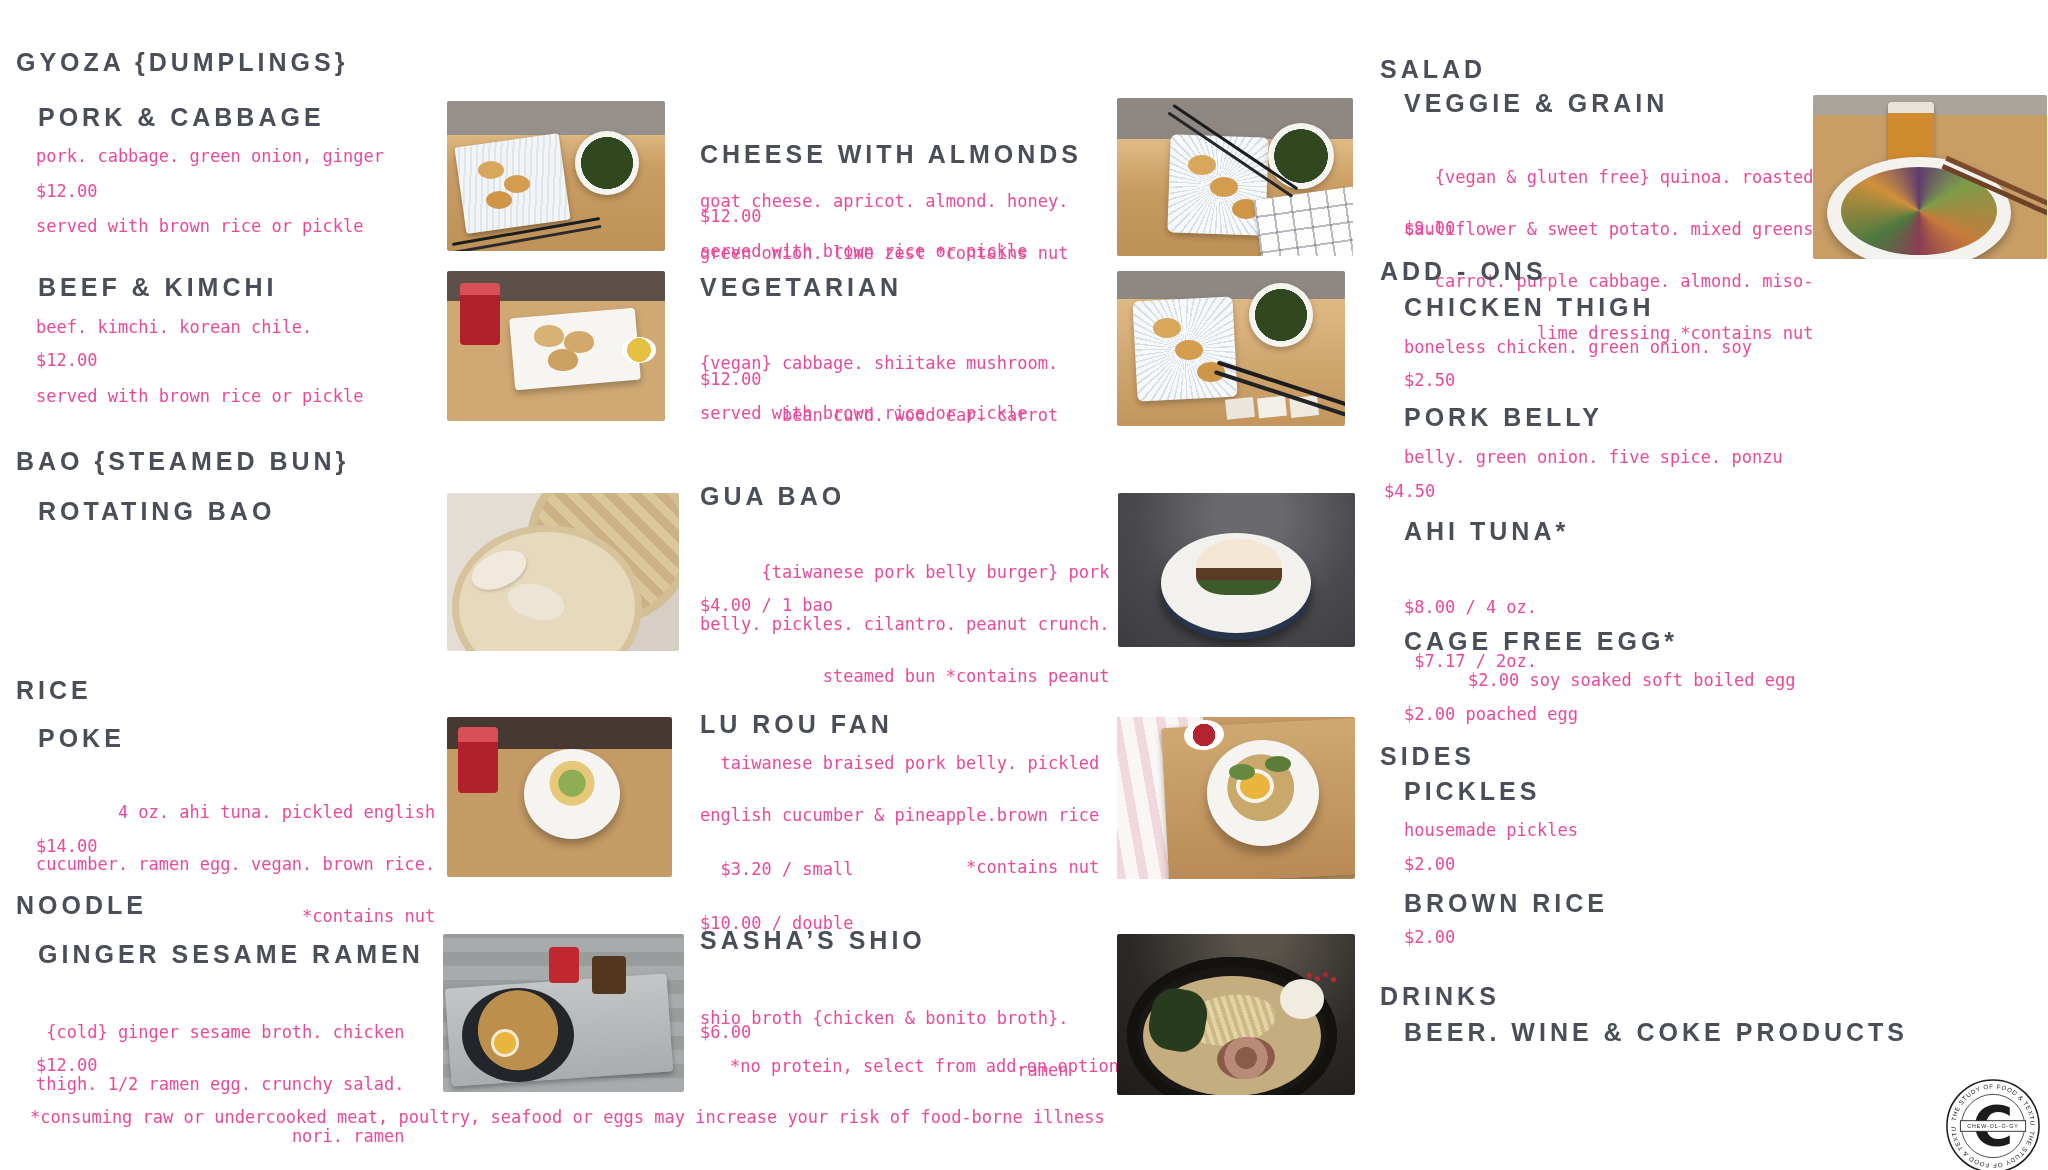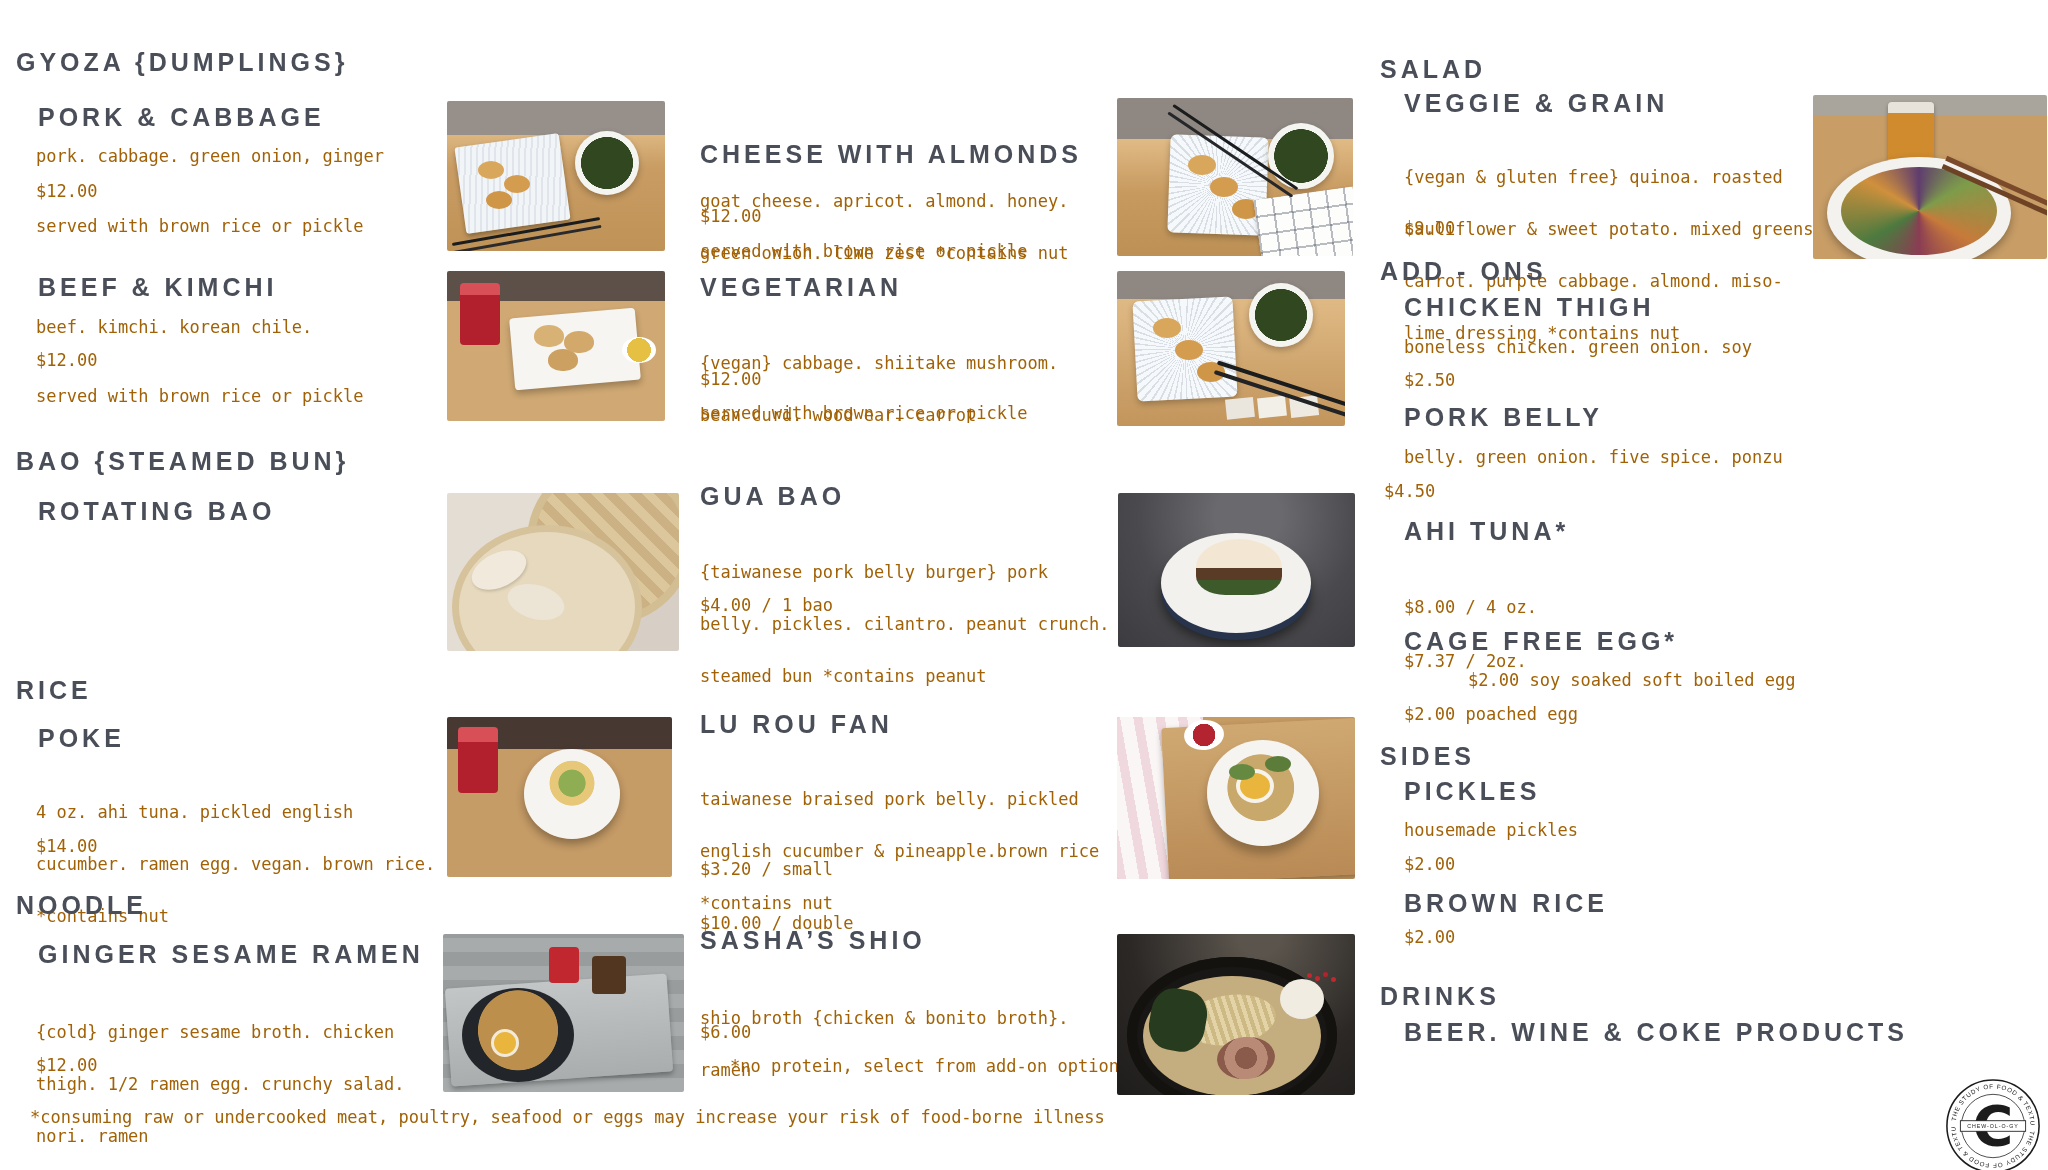--- a/index.html
+++ b/index.html
@@ -1,21 +1,21 @@
 <!DOCTYPE html>
 <html><head>
 <meta charset="utf-8">
 <style>
   html,body{margin:0;padding:0;background:#ffffff;}
   #menu{position:relative;width:2048px;height:1170px;background:#ffffff;overflow:hidden;
         font-family:"Liberation Sans",sans-serif;}
   .sec,.item{position:absolute;font-weight:700;color:#4a4e58;letter-spacing:4px;
         font-size:25px;line-height:27px;white-space:pre;font-family:"Liberation Sans",sans-serif;}
   .b{position:absolute;font-family:"DejaVu Sans Mono",monospace;font-size:17px;
-        line-height:17.4px;color:#a16207;white-space:pre;}
+        line-height:17.4px;color:#ec4899;white-space:pre;text-align:right;}
   .lh18{line-height:18px;}
   .ph{position:absolute;overflow:hidden;border-radius:2px;}
   .s{position:absolute;}
   .bowlg{border-radius:50%;background:radial-gradient(circle,#31471f 0 57%,#f4f4f1 58%);
         box-shadow:0 3px 6px rgba(0,0,0,.25);}
   .splate{background:repeating-conic-gradient(#f6f9fb 0 5deg,#d8dee3 5deg 7deg);border-radius:6px;
         box-shadow:0 3px 6px rgba(0,0,0,.25);}
   .dump{border-radius:50%;background:#d9a75c;}
   .stick{background:#1b1c1e;height:3px;border-radius:2px;}
   #logo{position:absolute;left:1945px;top:1078px;}
@@ -79,21 +79,21 @@
 
   <div class="item" style="left:700px;top:483px">GUA BAO</div>
   <div class="b" style="left:700px;top:529px">
     <div>{taiwanese pork belly burger} pork</div>
     <div>belly. pickles. cilantro. peanut crunch.</div>
     <div>steamed bun *contains peanut</div>
   </div>
   <div class="b" style="left:700px;top:597px">$4.00 / 1 bao</div>
 
   <div class="item" style="left:700px;top:711px">LU ROU FAN</div>
-  <div class="b" style="left:700px;top:756px">
+  <div class="b" style="left:700px;top:720px">
     <div>taiwanese braised pork belly. pickled</div>
     <div>english cucumber &amp; pineapple.brown rice</div>
     <div>*contains nut</div>
   </div>
   <div class="b lh18" style="left:700px;top:824px">
     <div>$3.20 / small</div>
     <div>$10.00 / double</div>
   </div>
 
   <div class="item" style="left:700px;top:927px">SASHA’S SHIO</div>
@@ -119,21 +119,21 @@
   <div class="b" style="left:1404px;top:339px">boneless chicken. green onion. soy</div>
   <div class="b" style="left:1404px;top:372px">$2.50</div>
 
   <div class="item" style="left:1404px;top:404px">PORK BELLY</div>
   <div class="b" style="left:1404px;top:449px">belly. green onion. five spice. ponzu</div>
   <div class="b" style="left:1384px;top:483px">$4.50</div>
 
   <div class="item" style="left:1404px;top:518px">AHI TUNA*</div>
   <div class="b lh18" style="left:1404px;top:562px">
     <div>$8.00 / 4 oz.</div>
-    <div>$7.37 / 2oz.</div>
+    <div>$7.17 / 2oz.</div>
   </div>
 
   <div class="item" style="left:1404px;top:628px">CAGE FREE EGG*</div>
   <div class="b" style="left:1468px;top:672px">$2.00 soy soaked soft boiled egg</div>
   <div class="b" style="left:1404px;top:706px">$2.00 poached egg</div>
 
   <div class="sec" style="left:1380px;top:743px">SIDES</div>
   <div class="item" style="left:1404px;top:778px">PICKLES</div>
   <div class="b" style="left:1404px;top:822px">housemade pickles</div>
   <div class="b" style="left:1404px;top:856px">$2.00</div>

